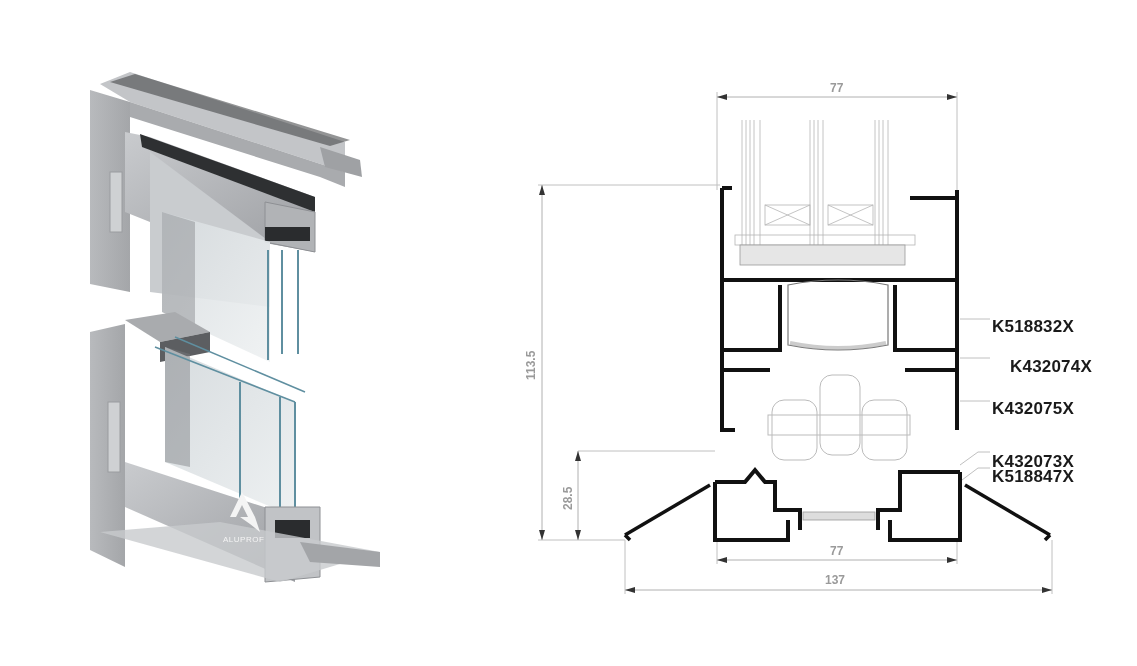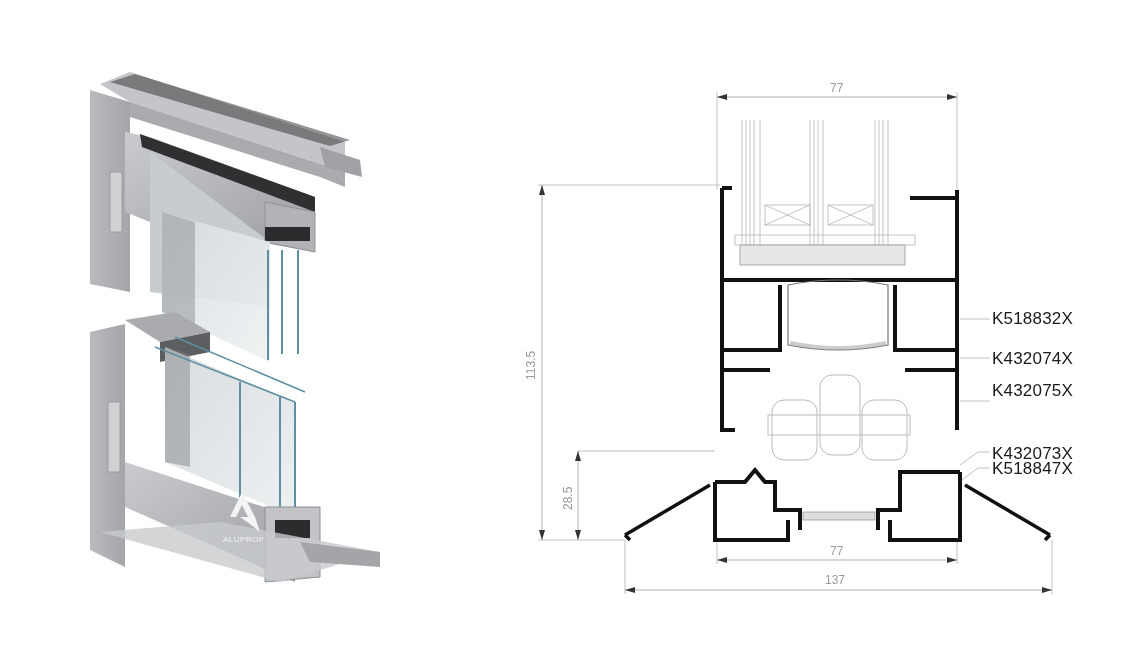--- a/index.html
+++ b/index.html
@@ -1,22 +1,22 @@
 <!DOCTYPE html>
 <html><head>
 <meta charset="utf-8">
 <style>
   html, body { margin: 0; padding: 0; background: #ffffff; }
   body { width: 1137px; height: 666px; position: relative; overflow: hidden; font-family: "Liberation Sans", sans-serif; }
   .panel { position: absolute; }
   #render-panel { left: 80px; top: 62px; width: 320px; height: 540px; }
-  #drawing-panel { left: 520px; top: 70px; width: 617px; height: 540px; }
+  #drawing-panel { left: 520px; top: 70px; width: 617px; height: 540px; font-weight: bold; }
   svg { display: block; }
   .dim-text { font-family: "Liberation Sans", sans-serif; fill: #9a9a9a; font-size: 12px; }
-  .code-label { position: absolute; font-family: "Liberation Sans", sans-serif; font-size: 17px; color: #1a1a1a; letter-spacing: 0.2px; }
+  .code-label { position: absolute; font-family: "Liberation Sans", sans-serif; font-size: 17px; color: #1a1a1a; letter-spacing: 0.2px; margin-top: 8px; }
   .brand { font-family: "Liberation Sans", sans-serif; font-size: 8px; fill: #f4f4f4; letter-spacing: 0.5px; }
 </style>
 </head>
 <body>
 
 <div class="panel" id="render-panel">
   <svg width="320" height="540" viewBox="0 0 320 540">
     <defs>
       <linearGradient id="alu" x1="0" y1="0" x2="1" y2="1">
         <stop offset="0" stop-color="#c9cbce"></stop>
@@ -183,17 +183,17 @@
 
     <g stroke="#c0c0c0" stroke-width="1" fill="none">
       <line x1="440" y1="249" x2="470" y2="249"></line>
       <line x1="440" y1="288" x2="470" y2="288"></line>
       <line x1="440" y1="331" x2="470" y2="331"></line>
       <polyline points="440,395 458,382 470,382"></polyline>
       <polyline points="442,410 458,398 470,398"></polyline>
     </g>
   </svg>
   <span class="code-label" style="left:472px;top:239px;">K518832X</span>
-  <span class="code-label" style="left:472px;top:279px;">K432074X</span>
-  <span class="code-label" style="left:472px;top:311px;">K432075X</span>
+  <span class="code-label" style="left:490px;top:279px;">K432074X</span>
+  <span class="code-label" style="left:472px;top:321px;">K432075X</span>
   <span class="code-label" style="left:472px;top:389px;">K518847X</span>
   <span class="code-label" style="left:472px;top:374px;">K432073X</span>
 </div>
 
 </body></html>

